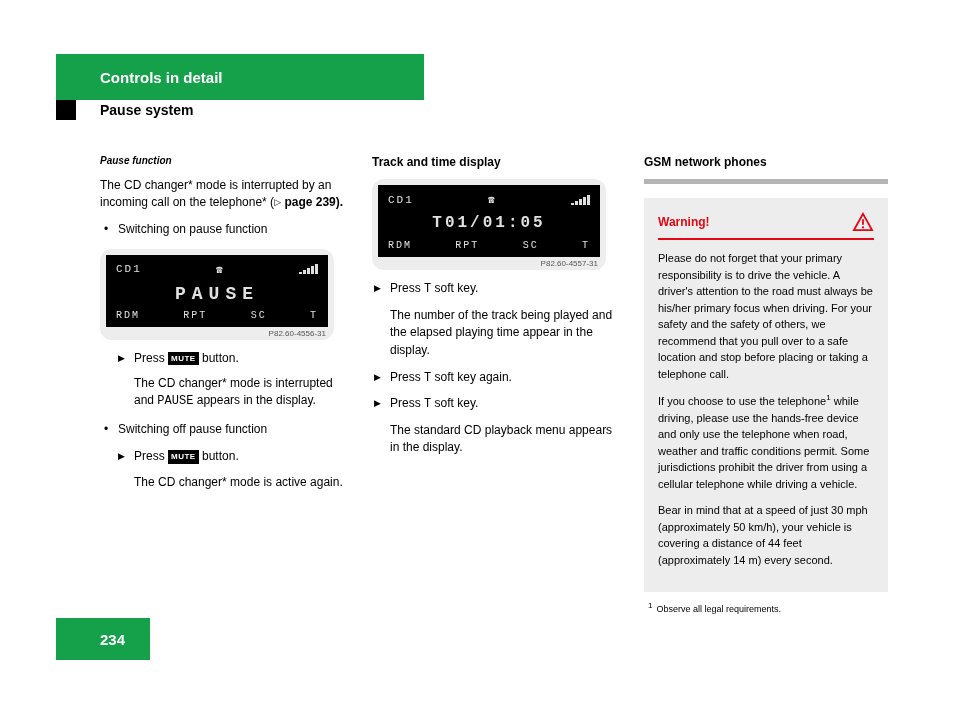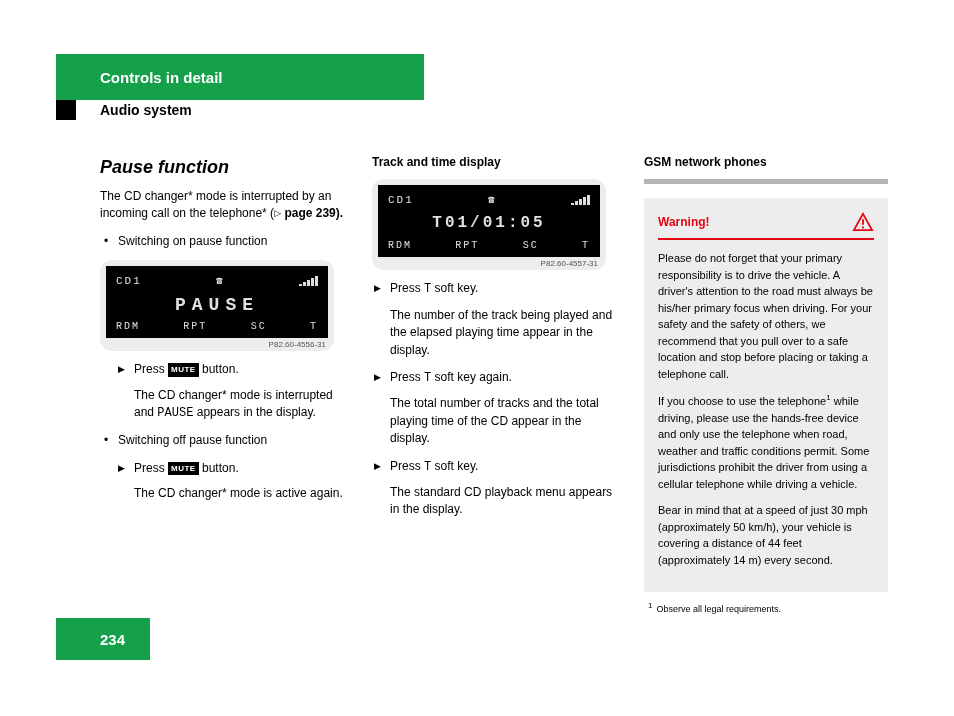--- a/index.html
+++ b/index.html
@@ -57,21 +57,21 @@
   
   .cols {
     position: absolute;
     top: 154px;
     left: 100px;
     right: 56px;
     display: flex;
     gap: 28px;
   }
   .col { width: 244px; }
-  .h3 { font-weight: 700; font-style: italic; font-size: 18px; margin: 0 0 8px; }
+  .h3 { font-weight: 700; font-style: italic; font-size: 10px; margin: 0 0 8px; }
   .h3b { font-weight: 700; font-size: 12px; margin: 0 0 8px; }
   p { margin: 0 0 10px; line-height: 1.45; }
   .grey-rule { height: 5px; background: #b5b5b5; margin: 4px 0 14px; }
   ul.bul { list-style: none; padding: 0; margin: 6px 0; }
   ul.bul > li { position: relative; padding-left: 18px; margin-bottom: 10px; line-height: 1.45; }
   ul.bul > li::before { content: "•"; position: absolute; left: 4px; top: 0; }
   .arrow-item { position: relative; padding-left: 34px; margin-bottom: 8px; line-height: 1.45; }
   .arrow-item::before { content: "▶"; font-size: 9px; position: absolute; left: 18px; top: 2px; }
   .arrow-item2 { position: relative; padding-left: 18px; margin-bottom: 8px; line-height: 1.45; }
   .arrow-item2::before { content: "▶"; font-size: 9px; position: absolute; left: 2px; top: 2px; }
@@ -162,21 +162,21 @@
 </style>
 </head>
 <body>
 
 <div class="page">
 
   <div class="hdr-bar">
     <span>Controls in detail</span>
   </div>
   <div class="black-tab"></div>
-  <div class="section-title">Audio system</div>
+  <div class="section-title">Pause system</div>
 
   <div class="cols">
 
     <div class="col">
       <p class="h3">Pause function</p>
       <p>
         <span>The CD changer* mode is interrupted by an incoming call on the telephone* (</span><span class="tri">▷</span><span class="page-ref"> page 239).</span>
       </p>
       <ul class="bul">
         <li>Switching on pause function</li>
@@ -250,21 +250,20 @@
       </div>
 
       <div class="arrow-item2">
         <span>Press </span><span class="softT">T</span><span> soft key.</span>
       </div>
       <div class="indent2">The number of the track being played and the elapsed playing time appear in the display.</div>
 
       <div class="arrow-item2">
         <span>Press </span><span class="softT">T</span><span> soft key again.</span>
       </div>
-      <div class="indent2">The total number of tracks and the total playing time of the CD appear in the display.</div>
 
       <div class="arrow-item2">
         <span>Press </span><span class="softT">T</span><span> soft key.</span>
       </div>
       <div class="indent2">The standard CD playback menu appears in the display.</div>
     </div>
 
     <div class="col">
       <p class="h3b">GSM network phones</p>
       <div class="grey-rule"></div>

